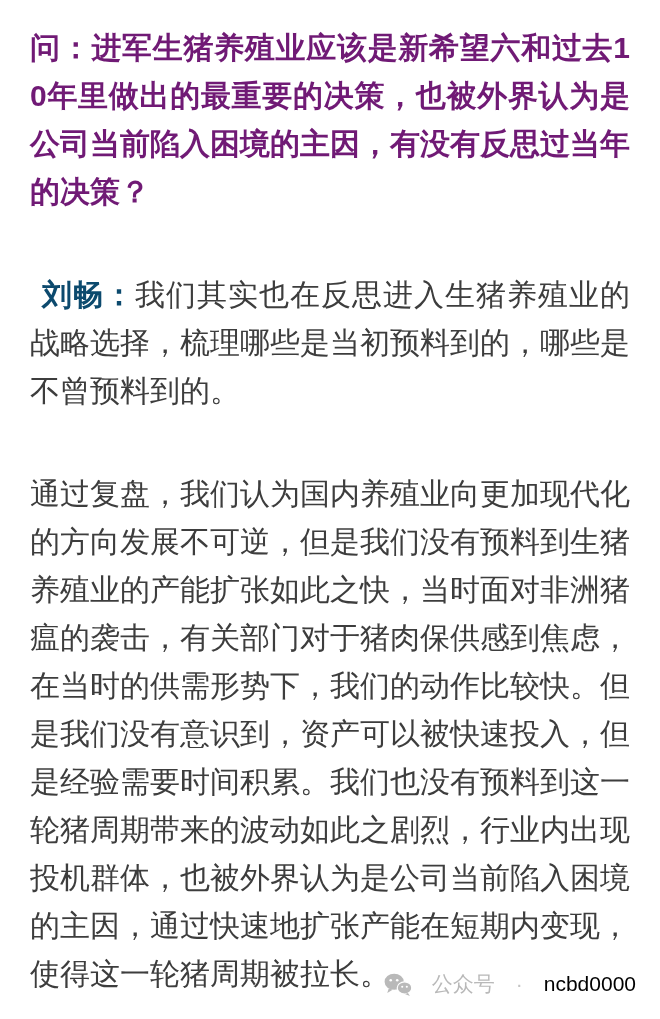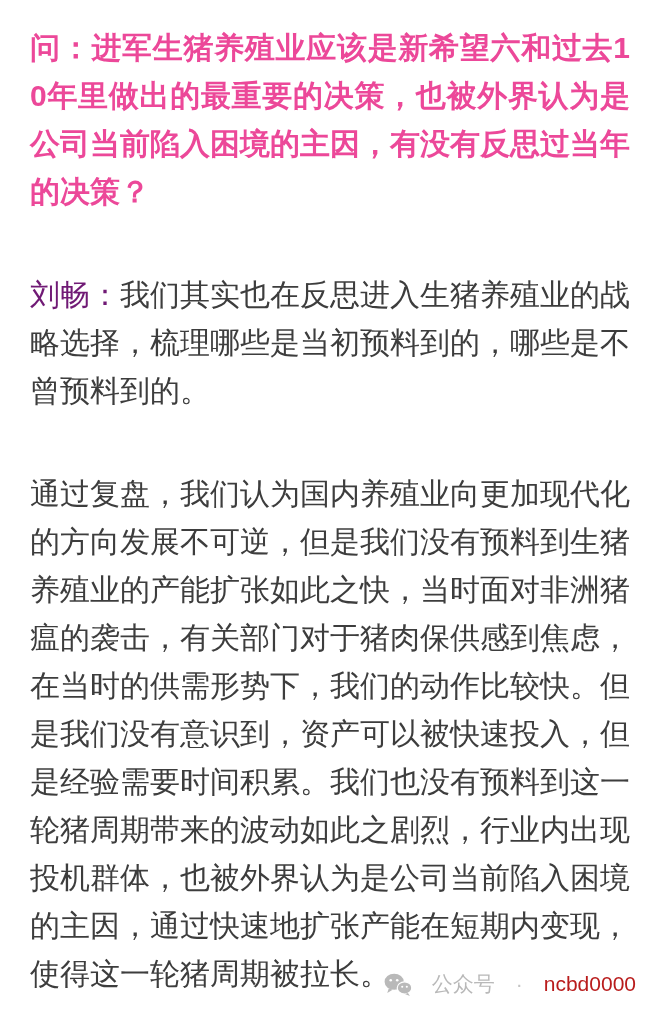--- a/index.html
+++ b/index.html
@@ -19,30 +19,31 @@
   }
   .para {
     margin: 0 0 55px 0;
     font-size: 30px;
     line-height: 48px;
     text-align: justify;
     text-justify: inter-character;
     word-break: break-all;
   }
   .para.question {
-    color: #ec4899;
+    color: #701a75;
     font-weight: 700;
   }
   .para.answer {
     color: #3D3D3D;
     font-weight: 400;
   }
   .para.answer .prefix {
-    color: #701a75;
-    font-weight: 400;
+    color: #0c4a6e;
+    font-weight: 700;
+    margin-left: 12px;
   }
   .para.last {
     margin-bottom: 0;
   }
   .watermark {
     position: absolute;
     right: 24px;
     bottom: 22px;
     display: flex;
     align-items: center;
@@ -54,21 +55,21 @@
   }
   .wm-icon {
     display: inline-flex;
     align-items: center;
   }
   .wm-sep {
     color: #C4C4C4;
     padding: 0 1px;
   }
   .wm-account {
-    color: #b91c1c;
+    color: #000000;
   }
 </style>
 </head>
 <body>
 
 <div class="page">
 
   <p class="para question"><span class="prefix">问：</span><span>进军生猪养殖业应该是新希望六和过去10年里做出的最重要的决策，也被外界认为是公司当前陷入困境的主因，有没有反思过当年的决策？</span></p>
 
   <p class="para answer"><span class="prefix">刘畅：</span><span>我们其实也在反思进入生猪养殖业的战略选择，梳理哪些是当初预料到的，哪些是不曾预料到的。</span></p>

